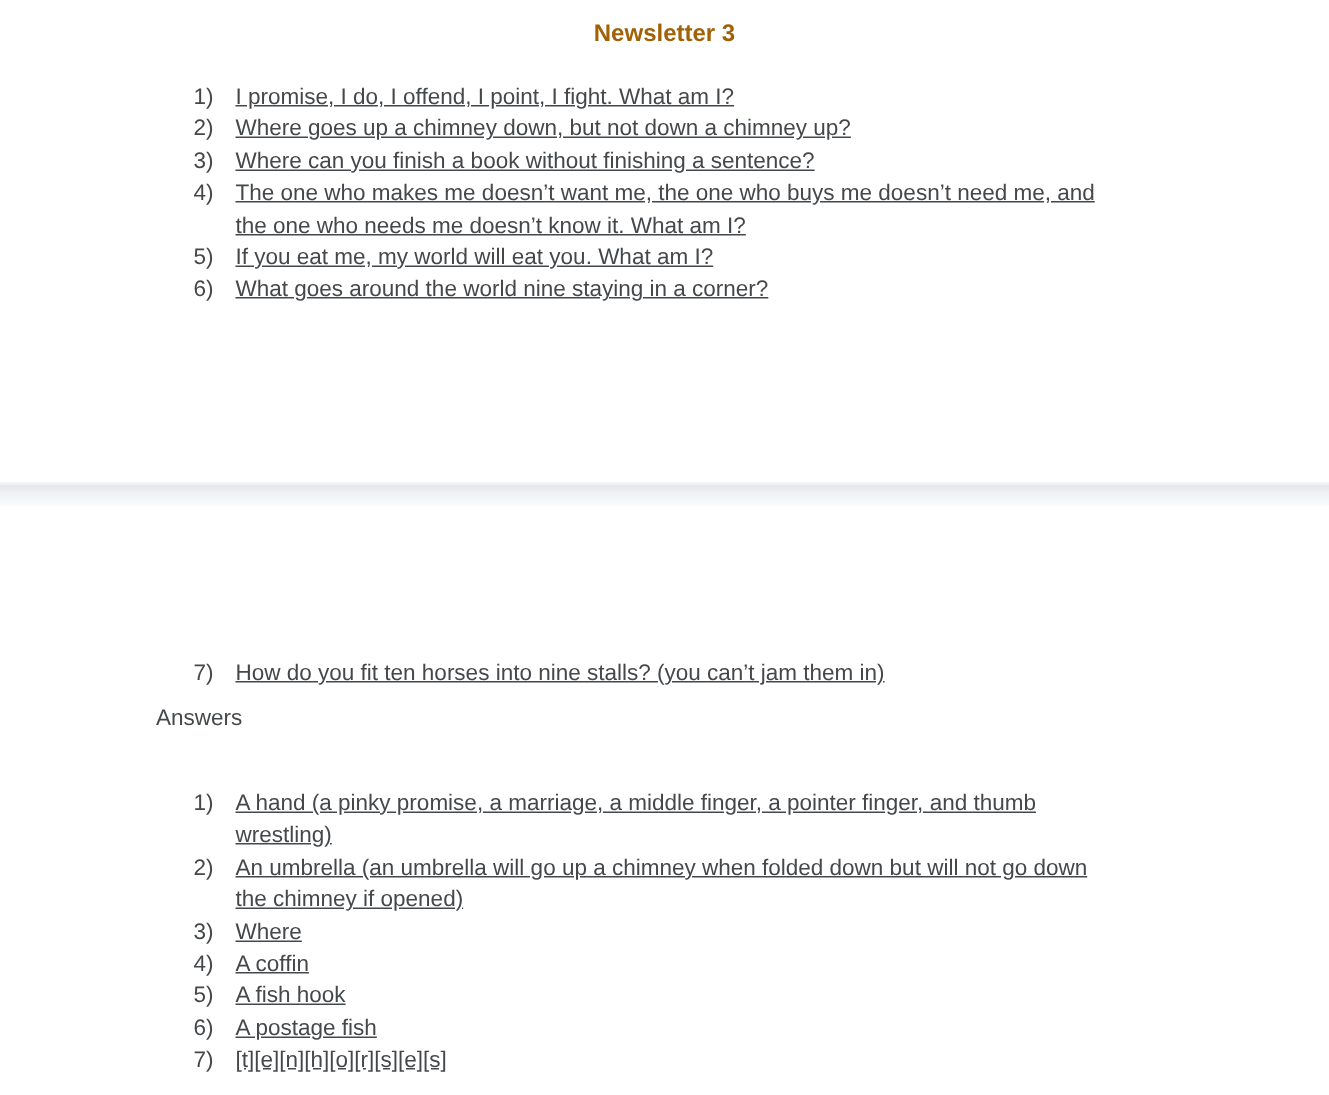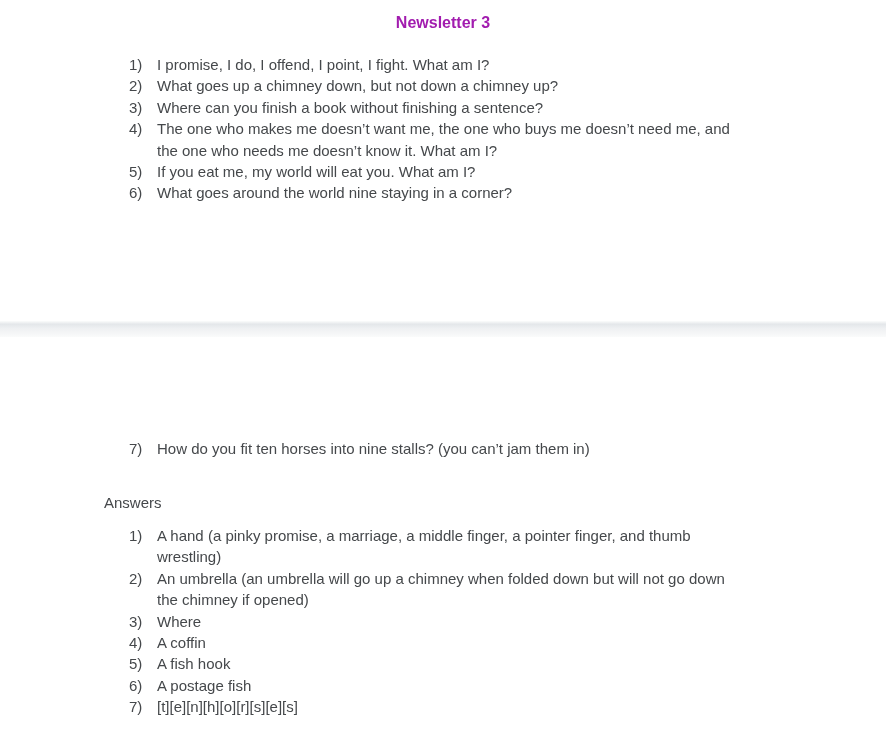--- a/index.html
+++ b/index.html
@@ -38,66 +38,67 @@
   }
   .doc-title {
     position: absolute;
     top: 12px;
     left: 0;
     width: 886px;
     text-align: center;
     font-weight: 700;
     font-size: 16px;
     line-height: 22px;
-    color: #a21caf;
+    color: #a16207;
   }
   .list-block {
     position: absolute;
     left: 129px;
   }
   .questions-block { top: 54px; }
   .question7-block { top: 438px; }
   .answers-block   { top: 525px; }
   .answers-label {
     position: absolute;
     left: 104px;
-    top: 492px;
+    top: 468px;
     line-height: 21.4px;
   }
   .row { display: flex; align-items: flex-start; }
   .num {
     display: block;
     width: 28px;
     flex: none;
   }
   .txt {
     display: block;
     width: 660px;
     white-space: pre-wrap;
+    text-decoration: underline;
   }
 </style>
 </head>
 <body>
 
 <div class="screen">
 
   <div class="page page-1"></div>
   <div class="page page-2"></div>
   <div class="page-gap"></div>
 
   <div class="doc-title">Newsletter 3</div>
 
   <div class="list-block questions-block">
     <div class="row">
       <span class="num">1)</span>
       <span class="txt">I promise, I do, I offend, I point, I fight. What am I?</span>
     </div>
     <div class="row">
       <span class="num">2)</span>
-      <span class="txt">What goes up a chimney down, but not down a chimney up?</span>
+      <span class="txt">Where goes up a chimney down, but not down a chimney up?</span>
     </div>
     <div class="row">
       <span class="num">3)</span>
       <span class="txt">Where can you finish a book without finishing a sentence?</span>
     </div>
     <div class="row">
       <span class="num">4)</span>
       <span class="txt">The one who makes me doesn’t want me, the one who buys me doesn’t need me, and
 the one who needs me doesn’t know it. What am I?</span>
     </div>

